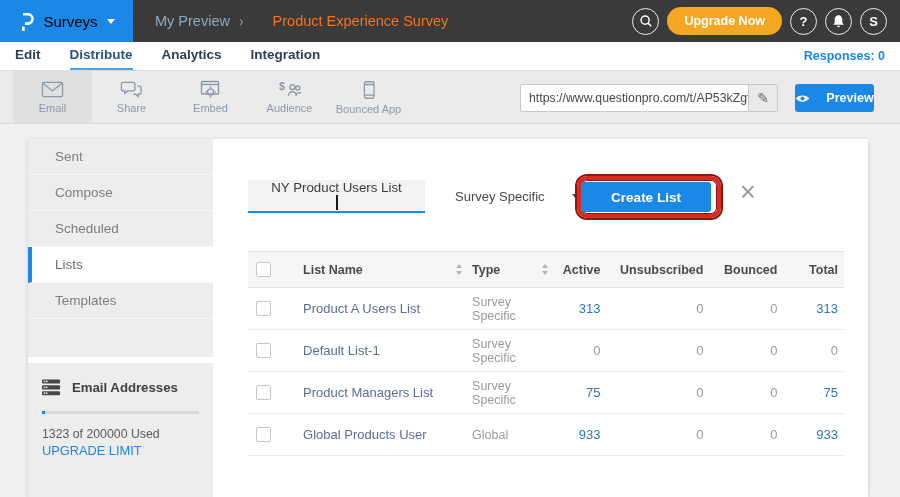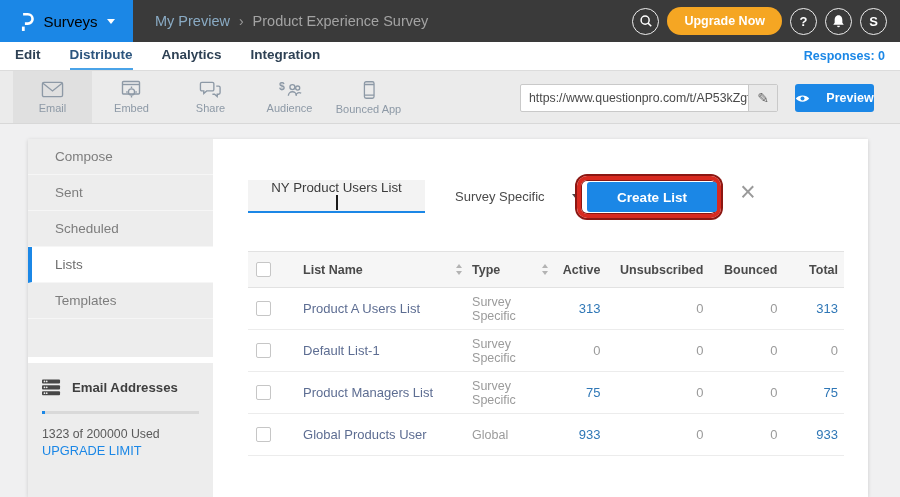--- a/index.html
+++ b/index.html
@@ -9,21 +9,21 @@
 
   
   .topbar { position:absolute; top:0; left:0; width:900px; height:42px; background:#3a3a3a; display:flex; align-items:center; }
   .logo-box { width:133px; height:42px; background:#1b87e6; display:flex; align-items:center; justify-content:center; gap:9px; cursor:pointer; flex:0 0 auto; }
   .logo-box .brand { color:#000000; font-size:15px; }
   .caret { width:0; height:0; border-left:4.5px solid transparent; border-right:4.5px solid transparent; border-top:5px solid #fff; }
   .caret.dark { border-top-color:#4a4a4a; border-left-width:4px; border-right-width:4px; }
   .breadcrumb { margin-left:22px; display:flex; align-items:center; font-size:14.5px; white-space:nowrap; }
   .breadcrumb .parent { color:#8aabc4; cursor:pointer; }
   .breadcrumb .sep { color:#9a9a9a; margin:0 9px; font-size:14px; }
-  .breadcrumb .current { color:#a3a3a3; }
+  .breadcrumb .current { color:#f97316;margin-left:20px; }
   .topbar-right { position:absolute; right:13px; top:0; height:42px; display:flex; align-items:center; gap:8px; }
   .circle-btn { width:27px; height:27px; border-radius:50%; border:1.6px solid rgba(255,255,255,.9); background:transparent; color:#fff; font-family:inherit; font-size:13px; font-weight:bold; display:flex; align-items:center; justify-content:center; cursor:pointer; }
   .upgrade { height:28px; padding:0 17px; border:none; border-radius:14px; background:#f5a623; color:#fff; font-family:inherit; font-size:12.5px; font-weight:bold; cursor:pointer; }
 
   
   .tabbar { position:absolute; top:42px; left:0; width:900px; height:28px; background:#fff; display:flex; align-items:center; padding-left:15px; gap:29px; }
   .tab { font-size:13.5px; color:#2e4154; font-weight:bold; cursor:pointer; height:28px; line-height:26px; border-bottom:2px solid transparent; }
   .tab.active { color:#2c557e; border-bottom-color:#4aa3e8; }
   .responses { position:absolute; right:15px; color:#1b87e6; font-size:12.5px; font-weight:bold; }
 
@@ -54,21 +54,21 @@
   .usage-fill { position:absolute; left:0; top:0; bottom:0; min-width:3px; background:#1b87e6; }
   .usage-text { margin-top:13px; font-size:12.3px; color:#5a5a5a; }
   .upgrade-link { margin-top:1px; font-size:12.8px; color:#1b87e6; cursor:pointer; display:inline-block; }
 
   
   .main { position:absolute; left:185px; right:0; top:0; bottom:0; background:#fff; }
   .name-input { position:absolute; left:35px; top:41px; width:177px; height:33px; background:#f3f3f3; border-bottom:2px solid #1b87e6; display:flex; align-items:center; padding:0 10px; font-size:13.3px; color:#3c3c3c; white-space:nowrap; overflow:hidden; cursor:text;flex-direction:column; }
   .cursor-bar { display:inline-block; width:1.5px; height:15px; background:#1a1a1a; margin-left:1px; }
   .type-dd { position:absolute; left:242px; top:41px; height:33px; display:flex; align-items:center; gap:27px; cursor:pointer; }
   .type-dd .val { font-size:13px; color:#4a4a4a; }
-  .annotation { position:absolute; left:364px; top:37px; width:144px; height:42px; border:4px solid #d82a20; border-radius:10px; box-shadow:0 0 0 2px #8c1712, inset 0 0 0 1px #8c1712; display:flex; align-items:center; justify-content:flex-end; }
+  .annotation { position:absolute; left:364px; top:37px; width:144px; height:42px; border:4px solid #d82a20; border-radius:10px; box-shadow:0 0 0 2px #8c1712, inset 0 0 0 1px #8c1712; display:flex; align-items:center; justify-content:flex-start; }
   .create-btn { width:130px; height:30px; background:#1b87e6; border:none; border-radius:3px; color:#fff; font-family:inherit; font-size:13.5px; font-weight:bold; cursor:pointer; }
   .close-x { position:absolute; left:527px; top:40px; font-size:27px; color:#9a9a9a; line-height:1; cursor:pointer; font-weight:300; }
 
   
   .lists-table { position:absolute; left:35px; top:112px; width:596px; }
   .t-row { display:flex; align-items:center; height:42px; border-bottom:1px solid #ececec; }
   .t-head { height:37px; background:#f6f6f6; border-top:1px solid #e2e2e2; border-bottom:1px solid #e2e2e2; }
   .col-cb { width:40px; display:flex; align-items:center; padding-left:8px; }
   .col-name { width:174px; display:flex; align-items:center; justify-content:space-between; padding-right:10px;margin-left:16px; }
   .col-type { width:88px; display:flex; align-items:center; justify-content:space-between; padding-right:10px; }
@@ -139,34 +139,34 @@
 
   <div class="toolbar">
     <div class="channel selected">
       <svg width="23" height="19" viewBox="0 0 24 19">
         <rect x="1.5" y="2" width="21" height="15" rx="1.5"></rect>
         <path d="M2 3 L12 11 L22 3"></path>
       </svg>
       <span class="lbl">Email</span>
     </div>
     <div class="channel">
+      <svg width="23" height="19" viewBox="0 0 24 19">
+        <path d="M3 2 h11 a1.5 1.5 0 0 1 1.5 1.5 v6 a1.5 1.5 0 0 1 -1.5 1.5 h-6 l-3 2.6 v-2.6 h-2 a1.5 1.5 0 0 1 -1.5 -1.5 v-6 A1.5 1.5 0 0 1 3 2 Z"></path>
+        <path d="M18 6 h2.5 a1.5 1.5 0 0 1 1.5 1.5 v5.5 a1.5 1.5 0 0 1 -1.5 1.5 h-1.5 v2.4 l-2.8 -2.4 h-2.2"></path>
+      </svg>
+      <span class="lbl">Share</span>
+    </div>
+    <div class="channel">
       <svg width="22" height="19" viewBox="0 0 22 19">
         <rect x="1.5" y="1.5" width="17" height="12.5" rx="1"></rect>
         <path d="M1.5 4.5 h17"></path>
         <circle cx="10.5" cy="12" r="3.1"></circle>
         <path d="M10.5 8v-1.4 M10.5 16v1.4 M6.6 12H5.2 M14.4 12h1.4"></path>
       </svg>
       <span class="lbl">Embed</span>
-    </div>
-    <div class="channel">
-      <svg width="23" height="19" viewBox="0 0 24 19">
-        <path d="M3 2 h11 a1.5 1.5 0 0 1 1.5 1.5 v6 a1.5 1.5 0 0 1 -1.5 1.5 h-6 l-3 2.6 v-2.6 h-2 a1.5 1.5 0 0 1 -1.5 -1.5 v-6 A1.5 1.5 0 0 1 3 2 Z"></path>
-        <path d="M18 6 h2.5 a1.5 1.5 0 0 1 1.5 1.5 v5.5 a1.5 1.5 0 0 1 -1.5 1.5 h-1.5 v2.4 l-2.8 -2.4 h-2.2"></path>
-      </svg>
-      <span class="lbl">Share</span>
     </div>
     <div class="channel">
       <svg width="24" height="19" viewBox="0 0 25 19">
         <text x="1" y="9.5" font-size="11" font-weight="bold" stroke="none" fill="#8d99a6">$</text>
         <circle cx="15" cy="7" r="2.6"></circle>
         <path d="M10.8 16 a4.2 4.2 0 0 1 8.4 0"></path>
         <circle cx="20.5" cy="8" r="2.1"></circle>
         <path d="M18.6 15.5 a3.4 3.4 0 0 1 5.5 -2"></path>
       </svg>
       <span class="lbl">Audience</span>
@@ -191,22 +191,22 @@
         <circle cx="9" cy="6" r="2.4" fill="#1b87e6"></circle>
       </svg>
       <span>Preview</span>
     </button>
   </div>
 
   <div class="content">
     <div class="panel">
 
       <aside class="side">
+        <div class="nav-item">Sent</div>
         <div class="nav-item">Compose</div>
-        <div class="nav-item">Sent</div>
         <div class="nav-item">Scheduled</div>
         <div class="nav-item active">Lists</div>
         <div class="nav-item">Templates</div>
         <div class="nav-filler"></div>
 
         <div class="email-block">
           <div class="email-title-row">
             <svg width="19" height="17" viewBox="0 0 20 17">
               <rect x="0" y="0" width="19" height="4.3" rx="1" fill="#474747"></rect>
               <rect x="0" y="6.2" width="19" height="4.3" rx="1" fill="#474747"></rect>

